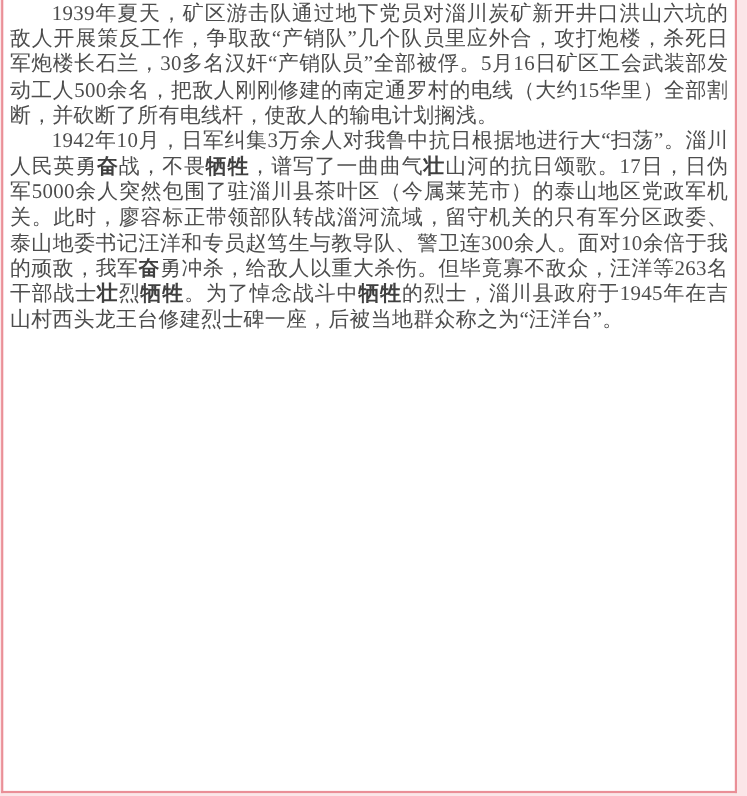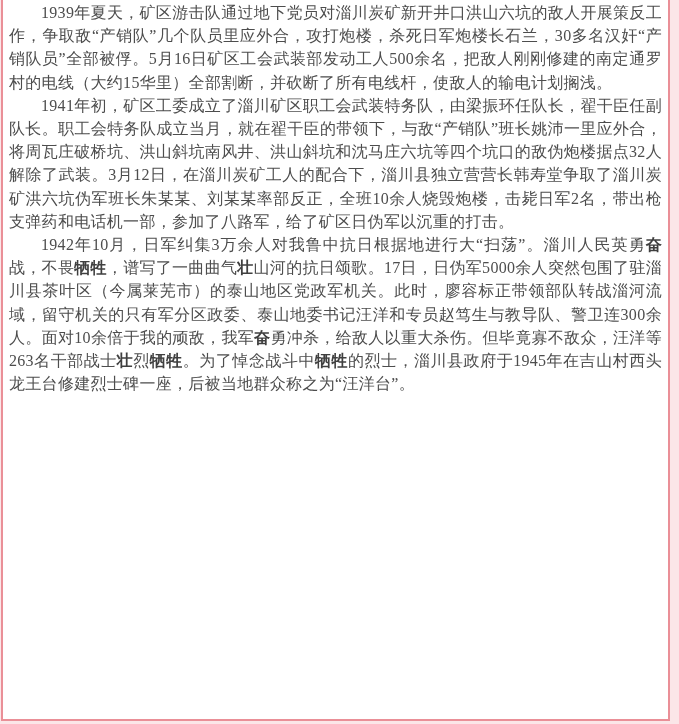--- a/index.html
+++ b/index.html
@@ -29,37 +29,36 @@
   }
   .content {
     box-sizing: border-box;
     width: 100%;
     height: 100%;
     padding: 1px 6px 0 6px;
     overflow: hidden;
   }
   .content p {
     margin: 0;
-    font-size: 16px;
+    font-size: 19px;
     line-height: 23.2px;
     color: #4d4d4d;
     text-align: justify;
     letter-spacing: 0.3px;
     word-break: break-all;
   }
   .content p.ind {
     text-indent: 2em;
   }
   .content .b {
     font-weight: 700;
     color: #3f3f3f;
   }
 </style>
 </head>
 <body>
 
 <div class="page">
   <div class="content" id="article">
       <p class="ind"><span>1939年夏天，矿区游击队通过地下党员对淄川炭矿新开井口洪山六坑的敌人开展策反工作，争取敌“产销队”几个队员里应外合，攻打炮楼，杀死日军炮楼长石兰，30多名汉奸“产销队员”全部被俘。5月16日矿区工会武装部发动工人500余名，把敌人刚刚修建的南定通罗村的电线（大约15华里）全部割断，并砍断了所有电线杆，使敌人的输电计划搁浅。</span></p>
-      <p class="ind"><span>1941年初，矿区工委成立了淄川矿区职工会武装特务队，由梁振环任队长，翟干臣任副队长。职工会特务队成立当月，就在翟干臣的带领下，与敌“产销队”班长姚沛一里应外合，将周瓦庄破桥坑、洪山斜坑南风井、洪山斜坑和沈马庄六坑等四个坑口的敌伪炮楼据点32人解除了武装。3月12日，在淄川炭矿工人的配合下，淄川县独立营营长韩寿堂争取了淄川炭矿洪六坑伪军班长朱某某、刘某某率部反正，全班10余人烧毁炮楼，击毙日军2名，带出枪支弹药和电话机一部，参加了八路军，给了矿区日伪军以沉重的打击。</span></p>
       <p class="ind"><span>1942年10月，日军纠集3万余人对我鲁中抗日根据地进行大“扫荡”。淄川人民英勇</span><span class="b">奋</span><span>战，不畏</span><span class="b">牺牲</span><span>，谱写了一曲曲气</span><span class="b">壮</span><span>山河的抗日颂歌。17日，日伪军5000余人突然包围了驻淄川县茶叶区（今属莱芜市）的泰山地区党政军机关。此时，廖容标正带领部队转战淄河流域，留守机关的只有军分区政委、泰山地委书记汪洋和专员赵笃生与教导队、警卫连300余人。面对10余倍于我的顽敌，我军</span><span class="b">奋</span><span>勇冲杀，给敌人以重大杀伤。但毕竟寡不敌众，汪洋等263名干部战士</span><span class="b">壮</span><span>烈</span><span class="b">牺牲</span><span>。为了悼念战斗中</span><span class="b">牺牲</span><span>的烈士，淄川县政府于1945年在吉山村西头龙王台修建烈士碑一座，后被当地群众称之为“汪洋台”。</span></p>
     </div>
 </div>
 
 </body></html>

